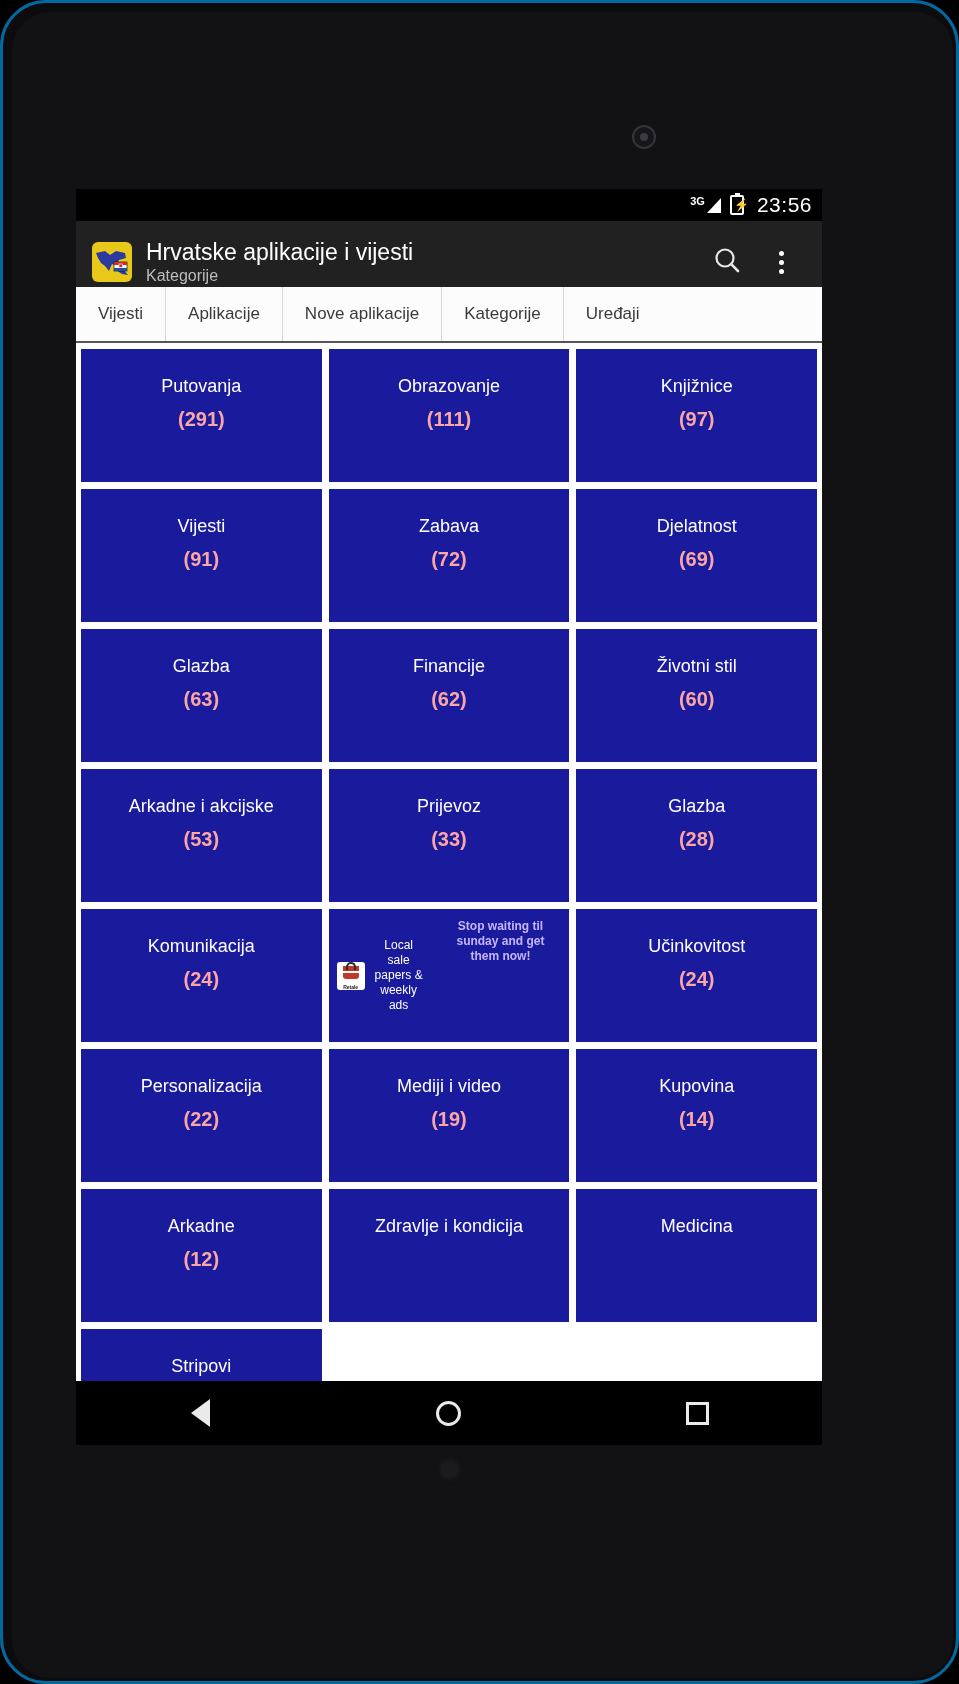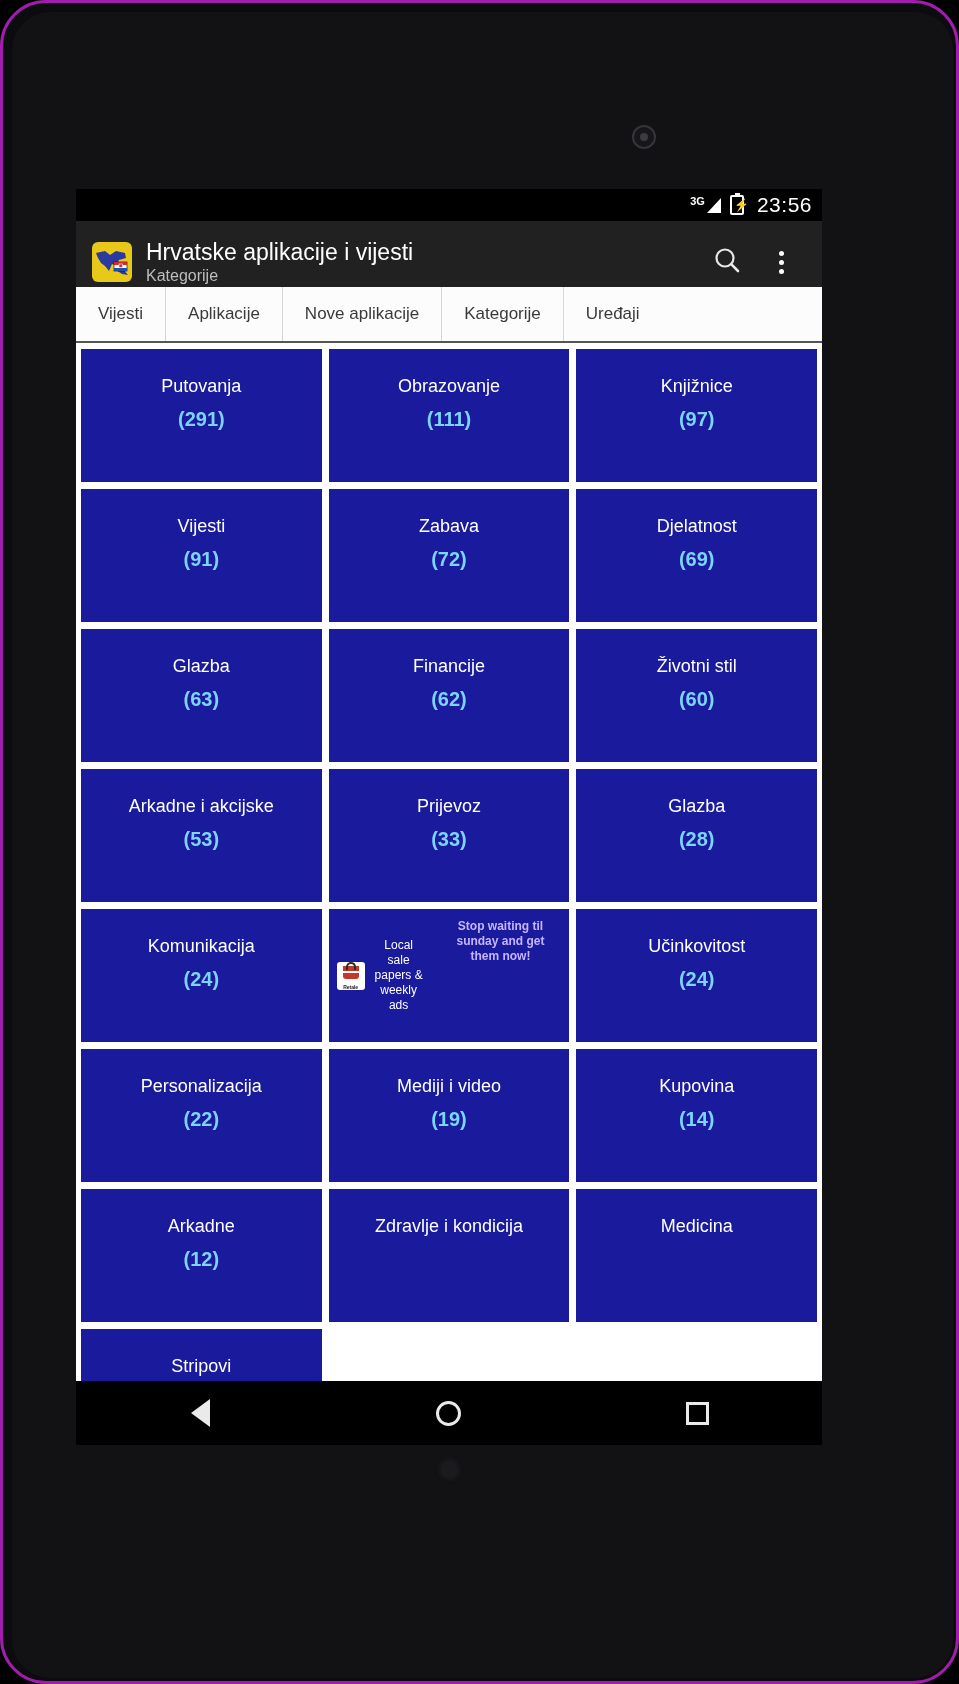--- a/index.html
+++ b/index.html
@@ -9,21 +9,21 @@
     font-family: "Liberation Sans", sans-serif;
     overflow: hidden;
   }
 
   
   #device-frame {
     position: absolute; left: 0; top: 0;
     width: 959px; height: 1684px;
     background: #0c0c0e;
     border-radius: 46px;
-    border: 3px solid #a21caf;
+    border: 3px solid #0369a1;
   }
   #bezel-inner {
     position: absolute; left: 9px; top: 9px;
     width: 941px; height: 1666px;
     background: #121214;
     border-radius: 38px;
   }
   #front-camera {
     position: absolute; left: 629px; top: 122px;
     width: 24px; height: 24px;
@@ -137,21 +137,21 @@
     background: #1a1a9c;
     border-radius: 0;
     min-height: 133px;
     padding-top: 26px;
     text-align: center;
   }
   .tile-name {
     color: #ffffff; font-size: 18px; line-height: 22px;
   }
   .tile-count {
-    color: #7dd3fc; font-size: 20px; font-weight: bold;
+    color: #fca5a5; font-size: 20px; font-weight: bold;
     line-height: 24px; margin-top: 10px;
   }
   
   .tile.ad { padding: 0; display: flex; flex-direction: row; justify-content: center; }
   .ad-row { display: flex; align-items: center; justify-content: center; gap: 9px; padding: 0 8px; }
   .ad-badge {
     width: 28px; height: 28px; background: #fff; border-radius: 3px;
     flex: 0 0 auto; position: relative;
     display: flex; align-items: flex-end; justify-content: center;
     overflow: hidden;

